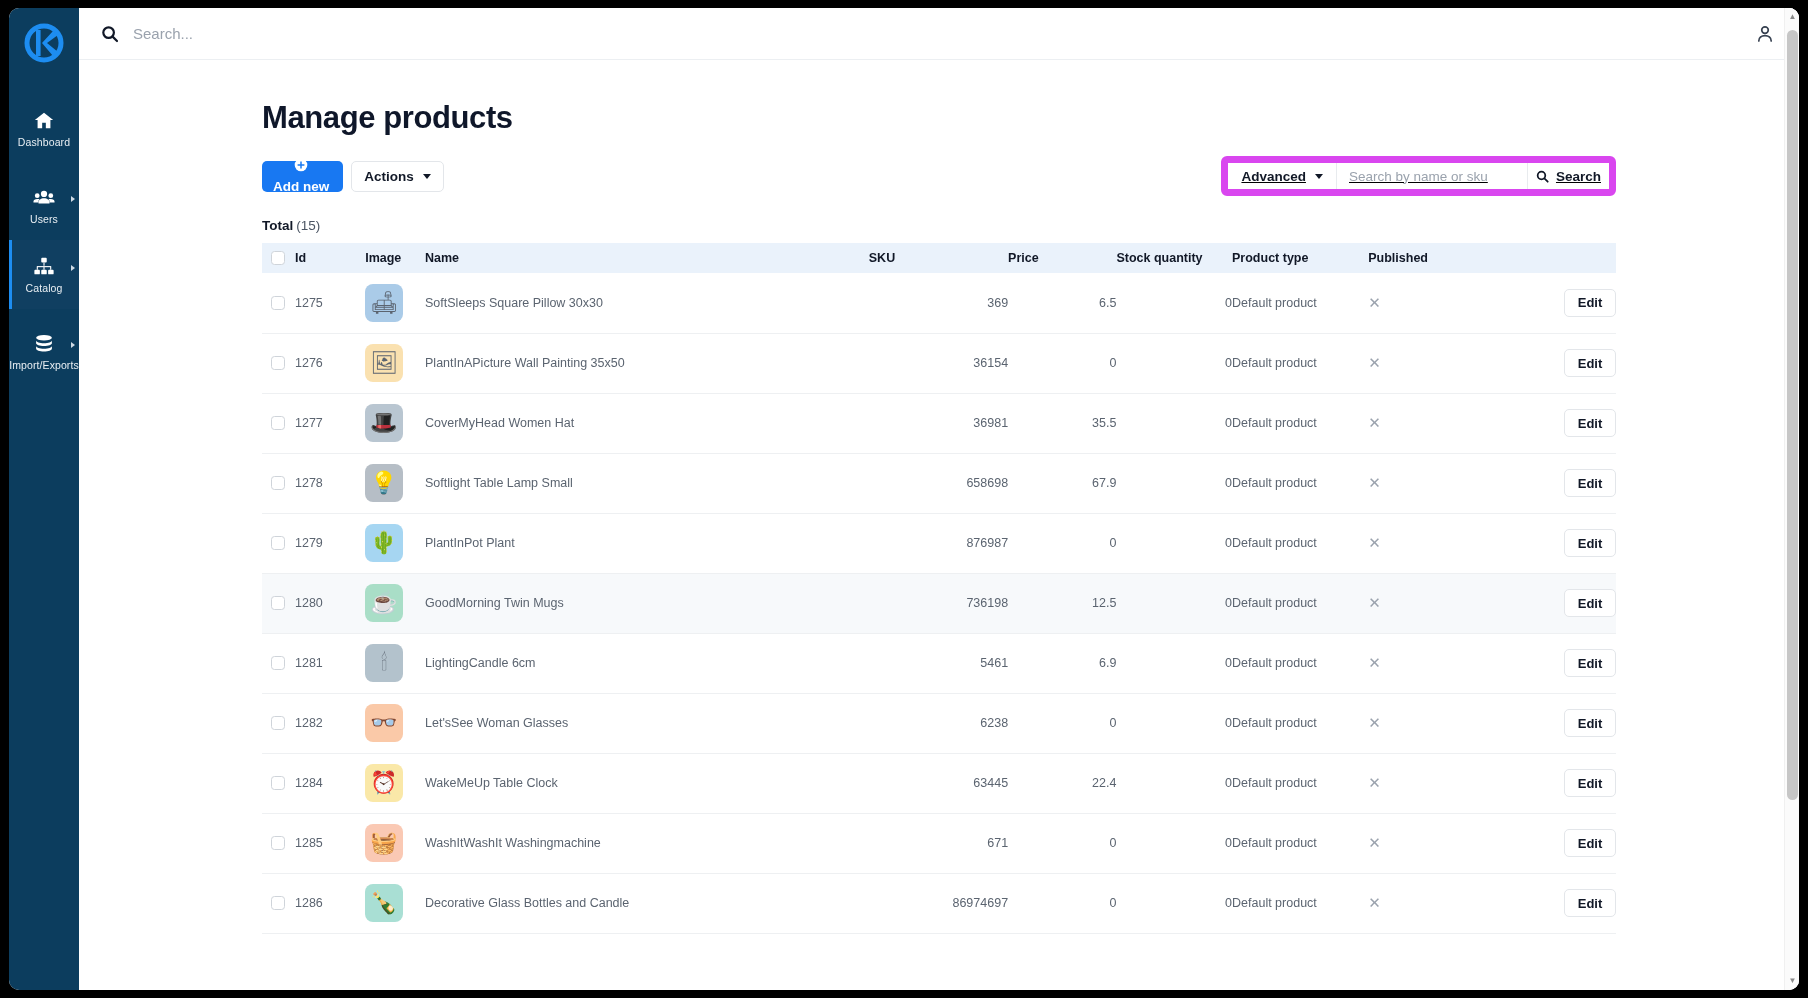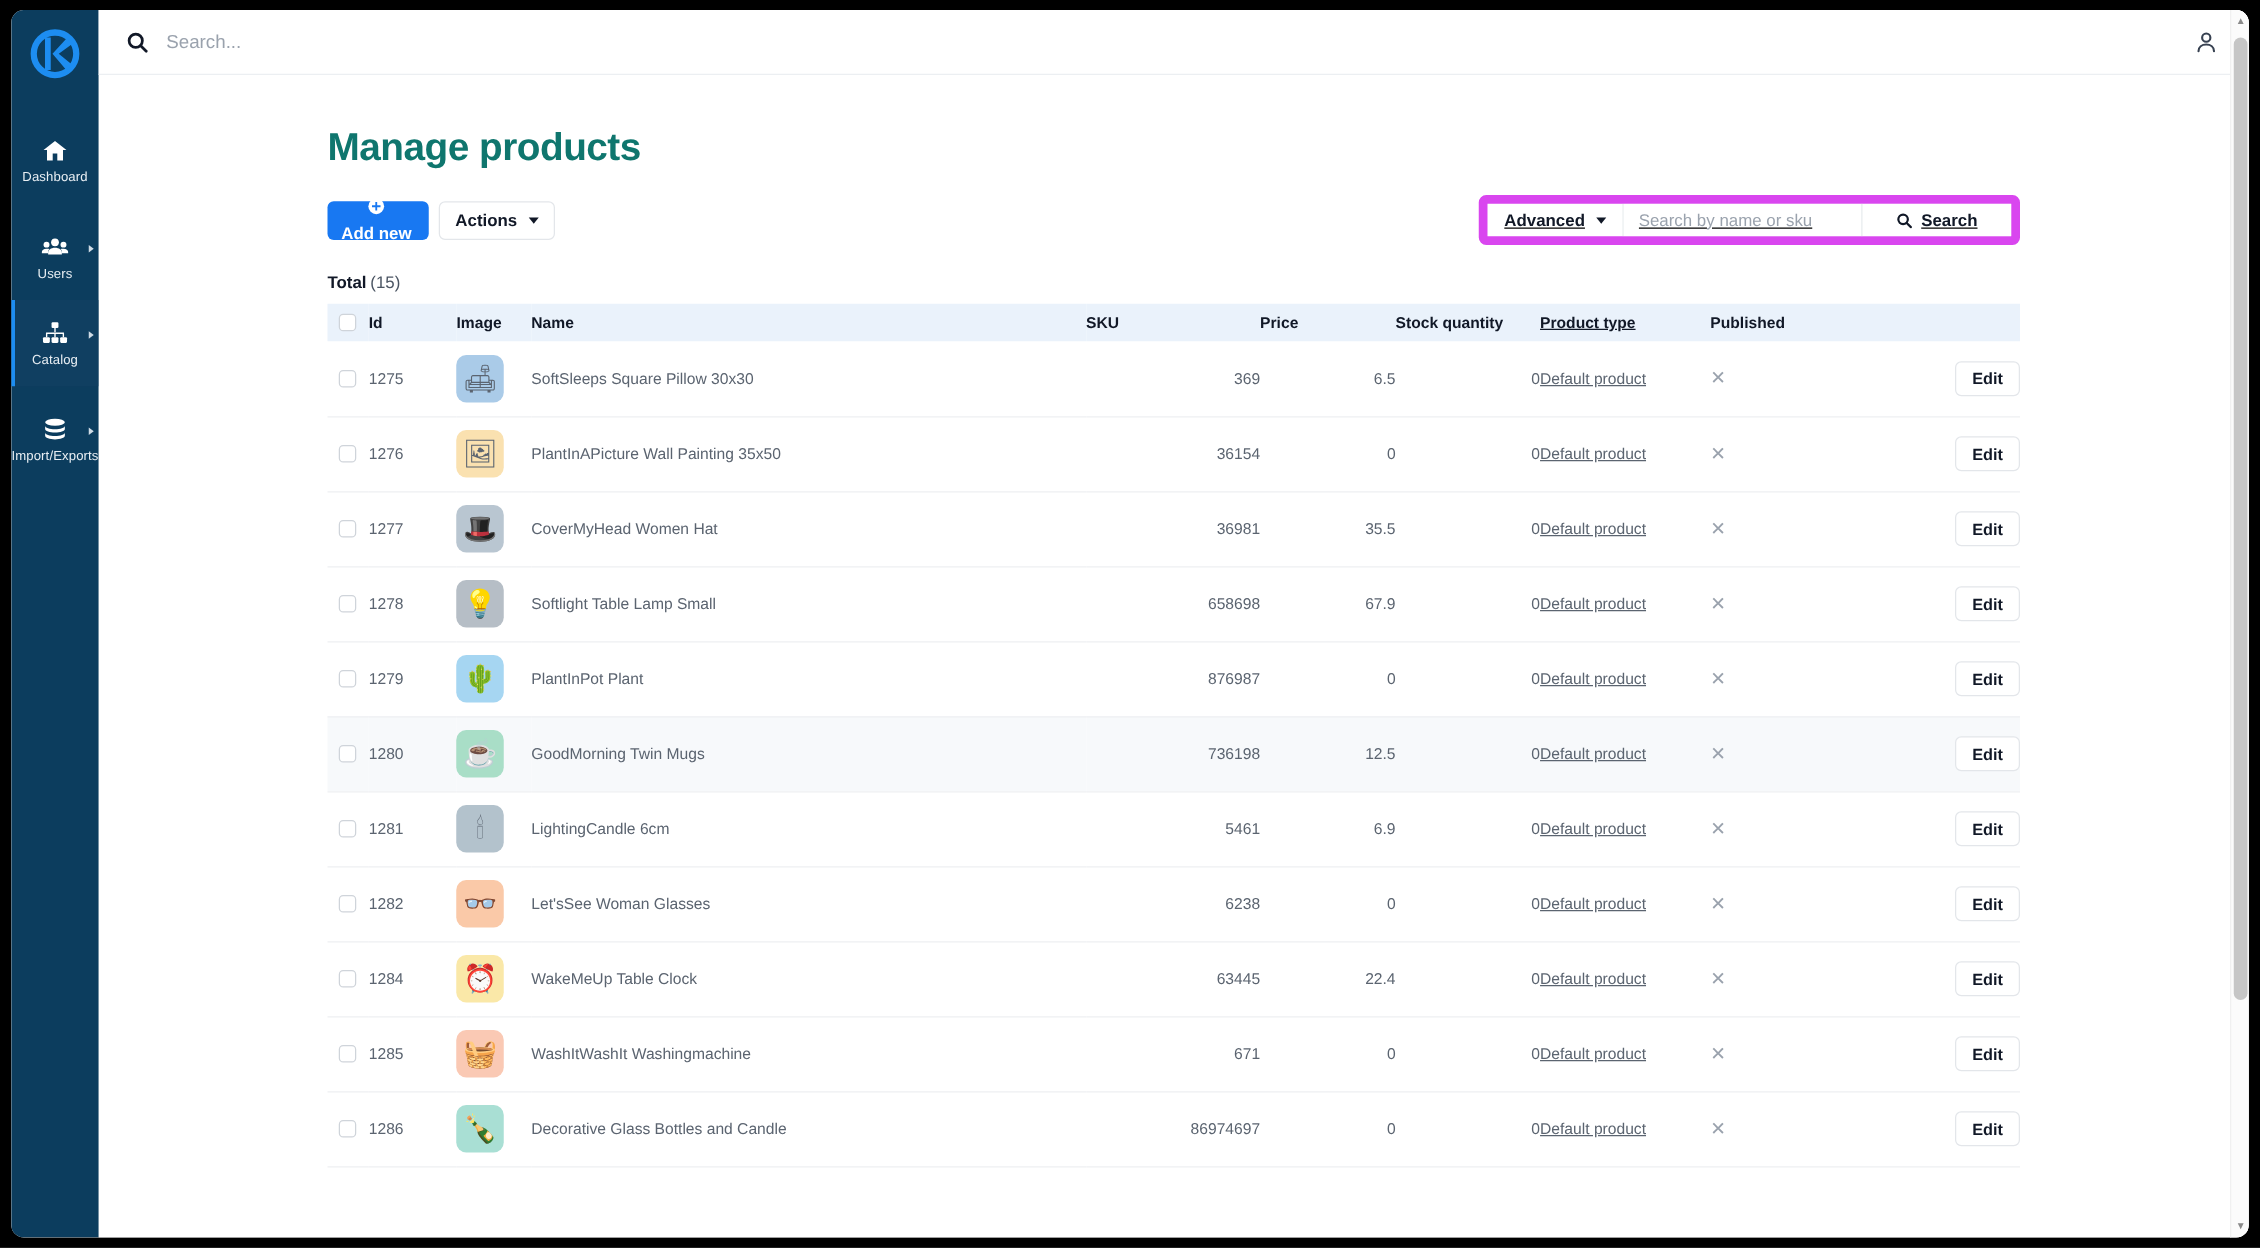--- a/index.html
+++ b/index.html
@@ -148,21 +148,21 @@
     padding: 0;
     position: relative;
   }
   .content-inner {
     padding: 40px 0 0 0;
   }
 
   .page-title {
     font-size: 31px;
     font-weight: bold;
-    color: #0f766e;
+    color: #0f172a;
     letter-spacing: -0.4px;
     margin: 0 1px 20px 0;
     padding-left: 183px;
   }
 
   .toolbar {
     display: flex;
     align-items: center;
     padding: 0 183px 0 183px;
     margin-bottom: 22px;
@@ -235,21 +235,21 @@
     width: 190px;
     font-family: "Liberation Sans", sans-serif;
     font-size: 13.5px;
     color: #4b5563;
   }
   .search-group .sku-input::placeholder { color: #9aa2ad; }
   .search-group .do-search {
     display: flex;
     align-items: center;
     gap: 7px;
-    padding: 0 27px;
+    padding: 0 8px;
     font-size: 13.5px;
     font-weight: bold;
     color: #111827;
     cursor: pointer;
     border-left: 1px solid #e8ebee;
     white-space: nowrap;
     background: #fff;
   }
   .do-search .s-icon { width: 13px; height: 13px; display:block; }
 
@@ -294,21 +294,21 @@
   tr.row.hovered td { background: #f7f9fb; }
   tr.row.hovered td:first-child { border-top: 1px solid #e7eaee; }
 
   .col-check { width: 32px; }
   .col-id    { width: 68px; }
   .col-img   { width: 58px; }
   .col-name  { width: 430px; }
   .col-sku   { width: 135px; text-align: right; }
   .col-price { width: 105px; text-align: right; }
   .col-stock { width: 112px; text-align: right; }
-  .col-type  { width: 132px; text-decoration: underline; }
+  .col-type  { width: 132px; }
   .col-pub   { width: 120px; }
   .col-act   { width: 120px; }
 
   th.col-sku, th.col-price, th.col-stock { text-align: right; }
   th.col-type { padding-left: 32px; }
   td.col-type { padding-left: 32px; }
   th.col-pub  { padding-left: 53px; }
   td.col-pub  { padding-left: 53px; }
   td.col-act  { text-align: right; padding-right: 5px; }
   th.col-id, td.col-id { padding-left: 10px; }

